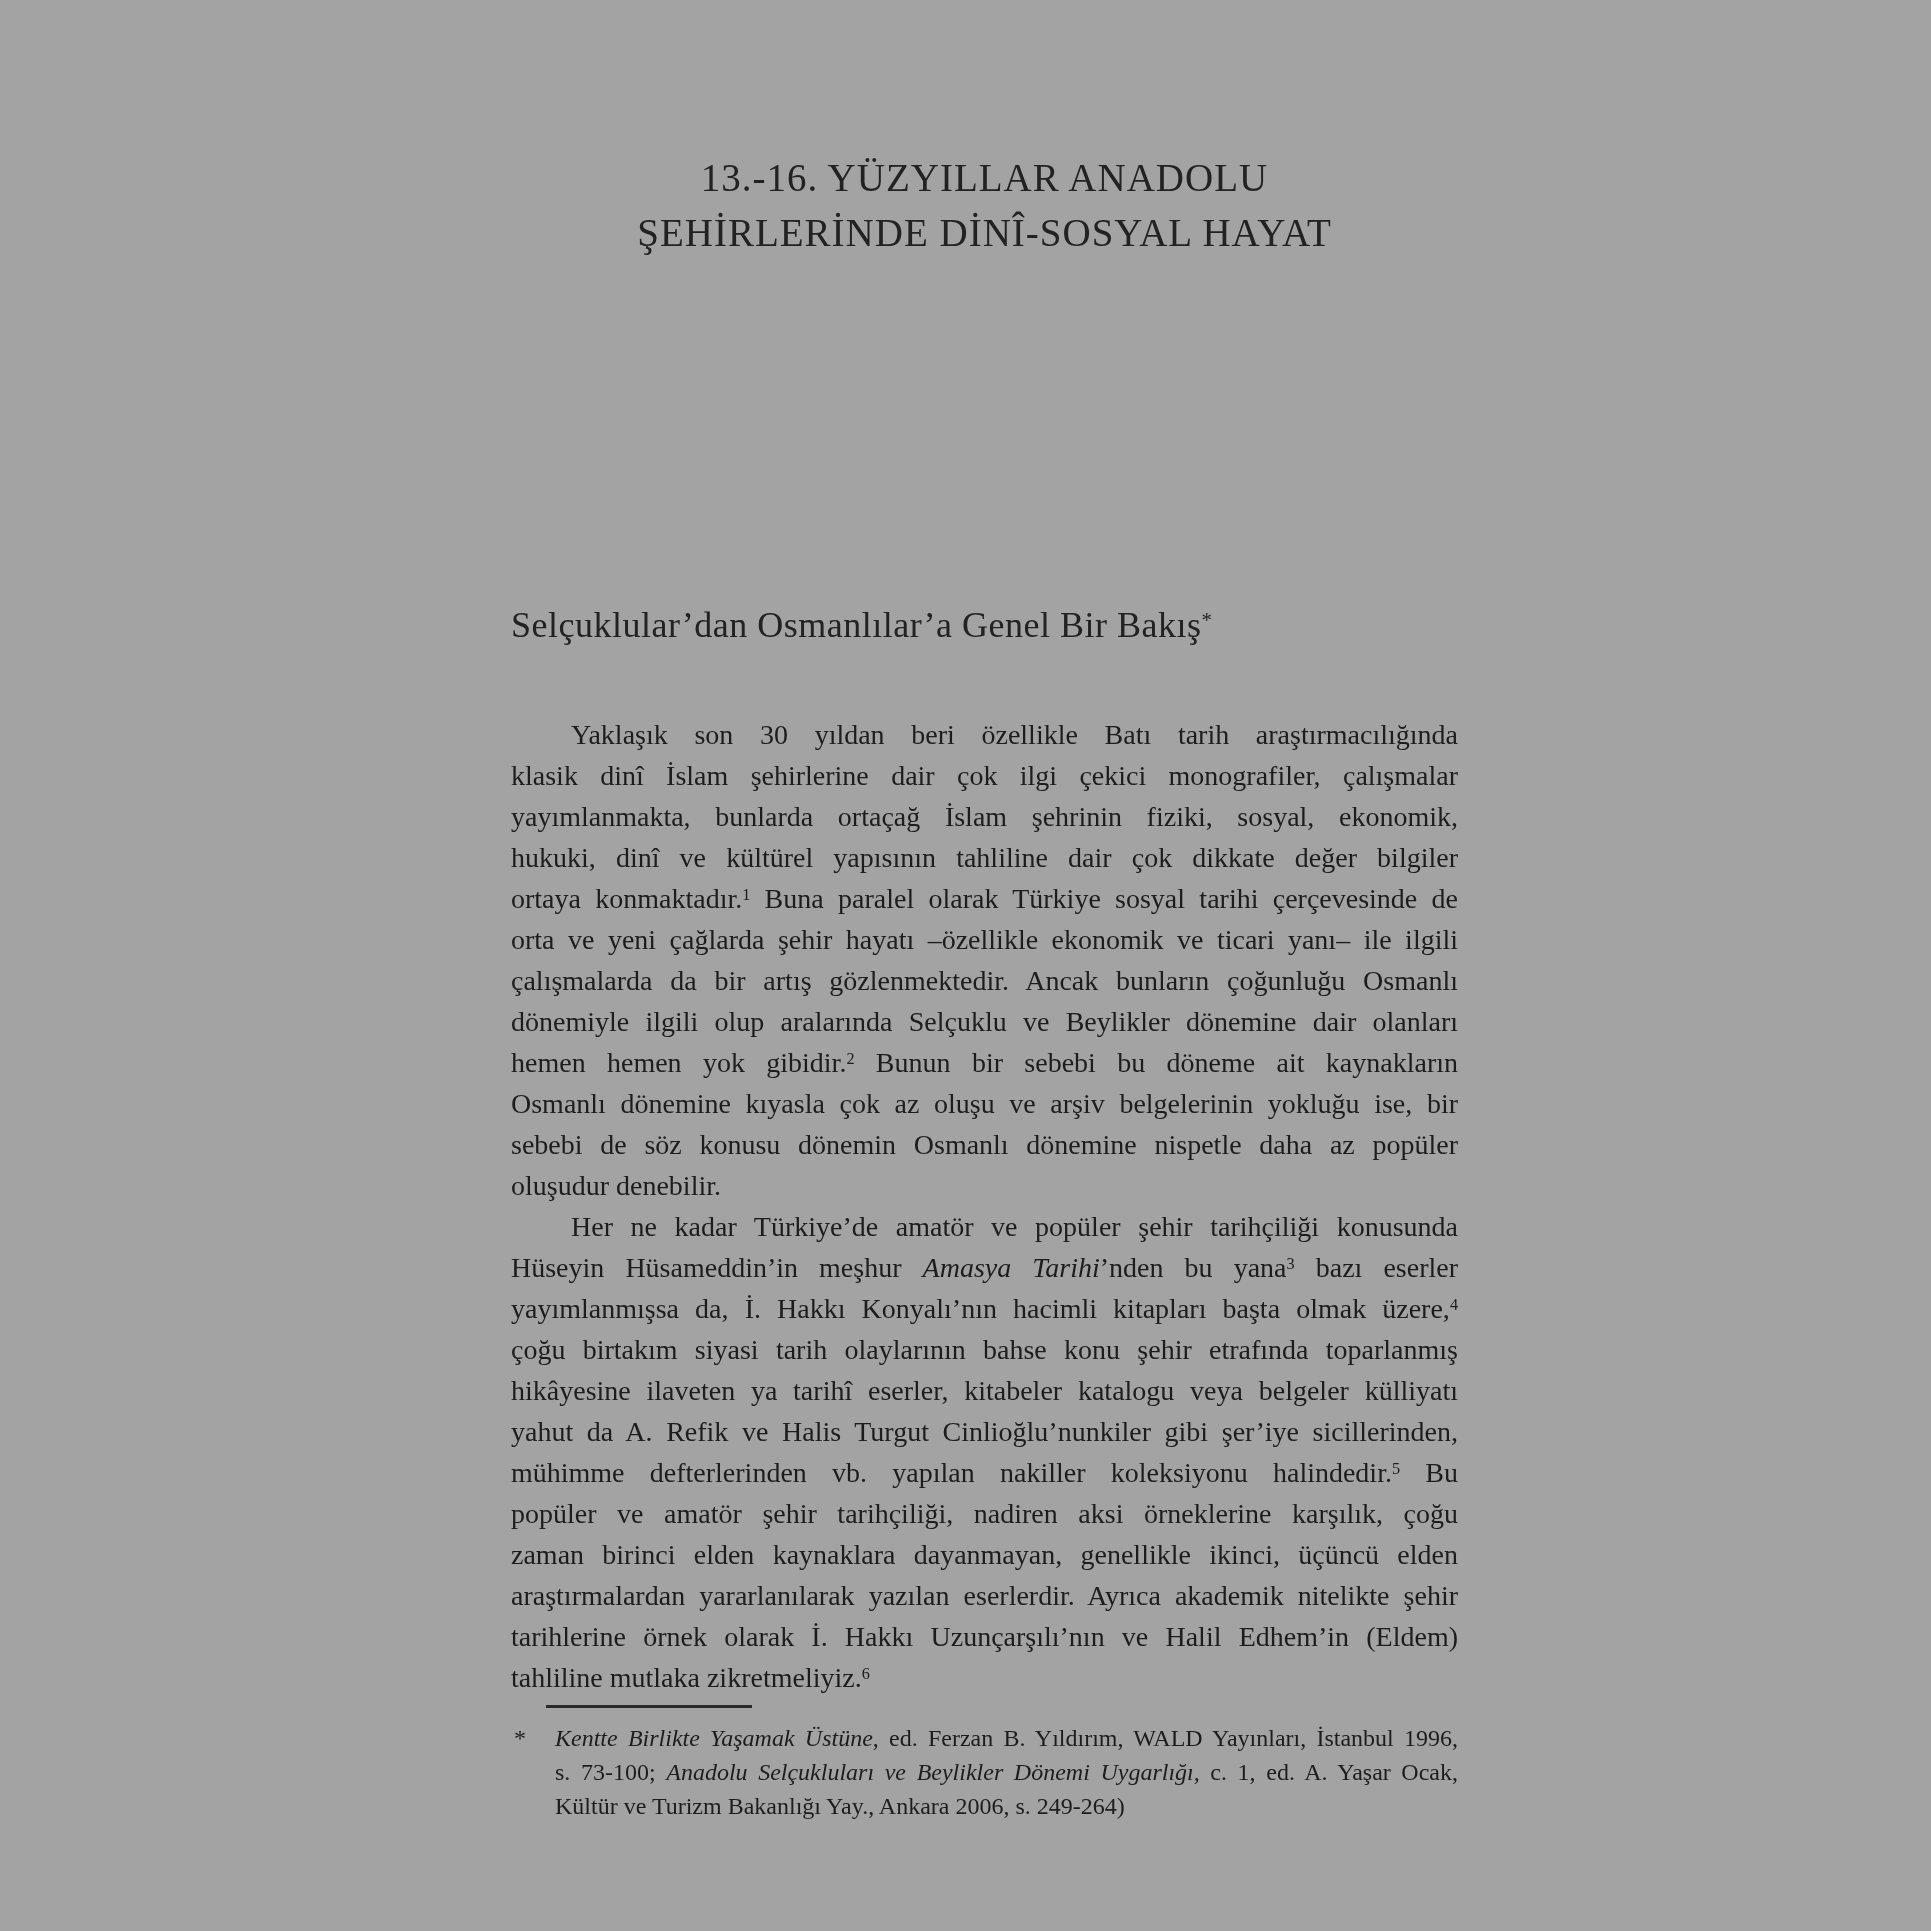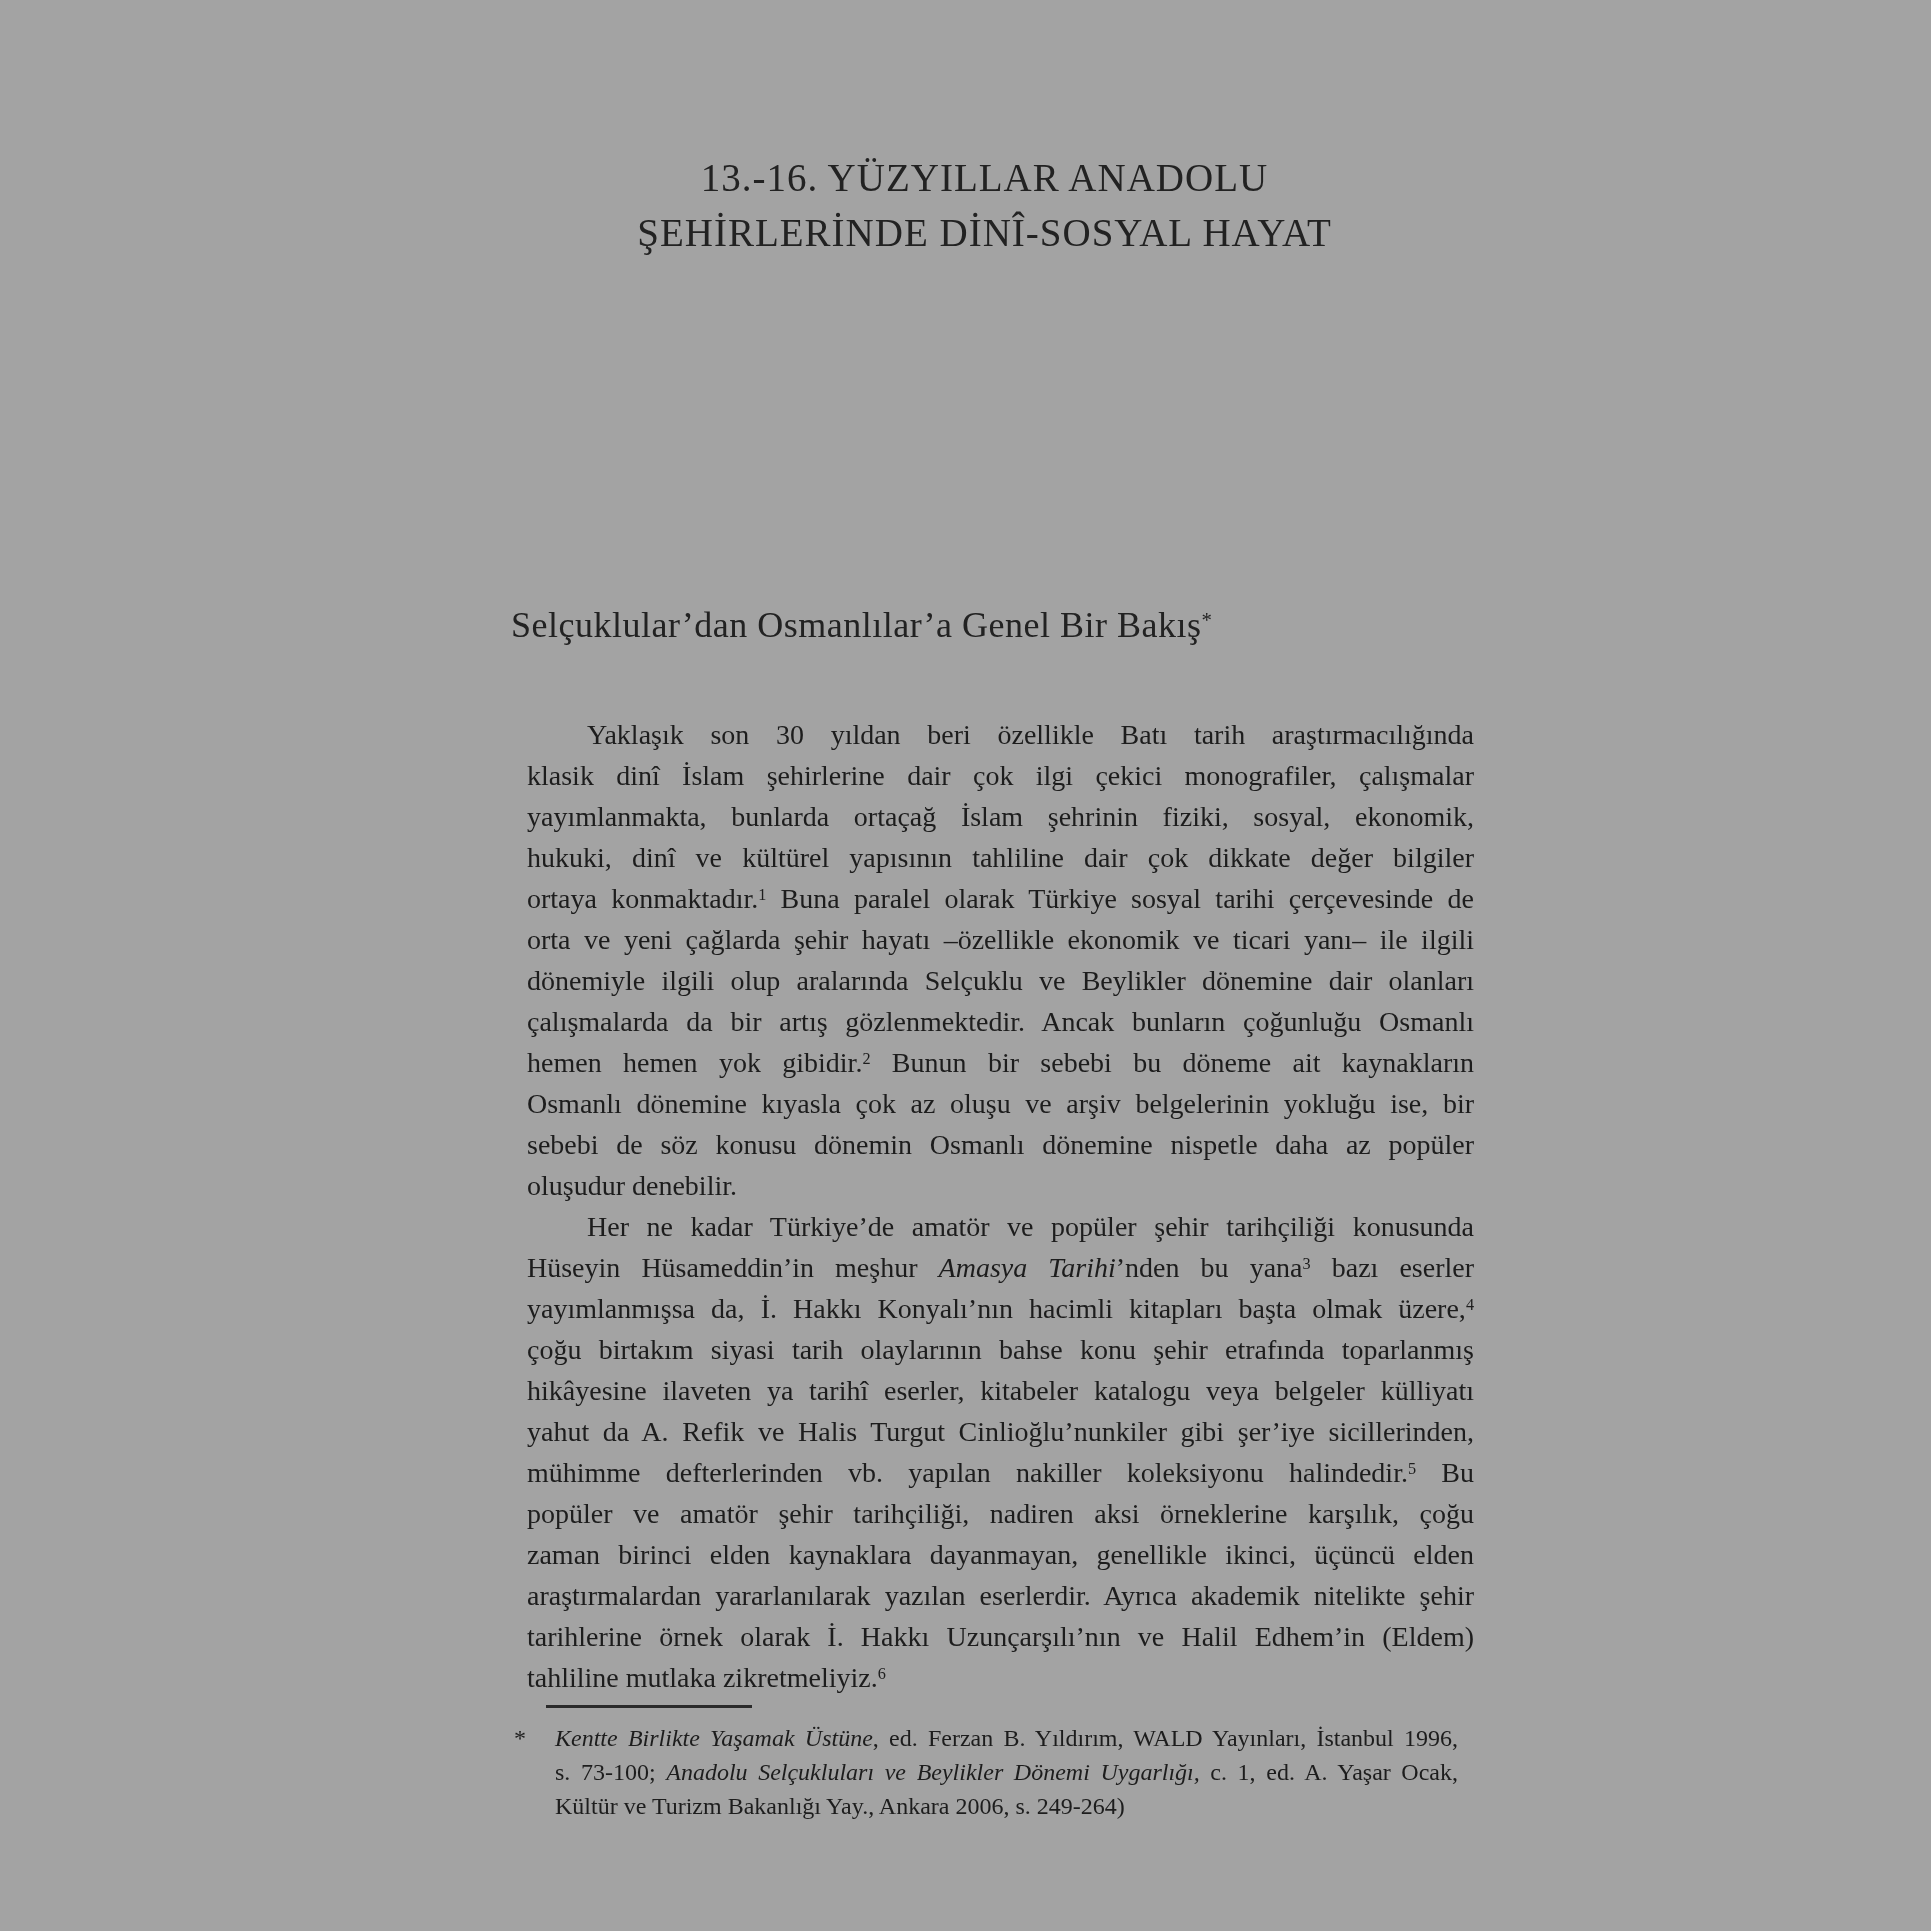--- a/index.html
+++ b/index.html
@@ -35,21 +35,20 @@
     line-height: 46px;
     letter-spacing: 0.5px;
     color: #222222;
   }
 
   
   .body-block {
     position: absolute;
     left: 511px; top: 714px; width: 947px;
     font-size: 28px;
-    margin-left: 16px;
   }
   .line {
     height: 41px;
     line-height: 41px;
     text-align: justify;
     text-align-last: justify;
   }
   .line.plast { text-align-last: left; }
   .line.indent { text-indent: 60px; }
 
@@ -99,22 +98,22 @@
 
   <h2 class="subtitle"><span>Selçuklular’dan Osmanlılar’a Genel Bir Bakış</span><sup>*</sup></h2>
 
   <main class="body-block" id="body-block">
       <div class="line indent" style=""><span>Yaklaşık son 30 yıldan beri özellikle Batı tarih araştırmacılığında</span></div>
       <div class="line" style=""><span>klasik dinî İslam şehirlerine dair çok ilgi çekici monografiler, çalışmalar</span></div>
       <div class="line" style=""><span>yayımlanmakta, bunlarda ortaçağ İslam şehrinin fiziki, sosyal, ekonomik,</span></div>
       <div class="line" style=""><span>hukuki, dinî ve kültürel yapısının tahliline dair çok dikkate değer bilgiler</span></div>
       <div class="line" style=""><span>ortaya konmaktadır.</span><sup>1</sup><span> Buna paralel olarak Türkiye sosyal tarihi çerçevesinde de</span></div>
       <div class="line" style=""><span>orta ve yeni çağlarda şehir hayatı –özellikle ekonomik ve ticari yanı– ile ilgili</span></div>
+      <div class="line" style=""><span>çalışmalarda da bir artış gözlenmektedir. Ancak bunların çoğunluğu Osmanlı</span></div>
       <div class="line" style=""><span>dönemiyle ilgili olup aralarında Selçuklu ve Beylikler dönemine dair olanları</span></div>
-      <div class="line" style=""><span>çalışmalarda da bir artış gözlenmektedir. Ancak bunların çoğunluğu Osmanlı</span></div>
       <div class="line" style=""><span>hemen hemen yok gibidir.</span><sup>2</sup><span> Bunun bir sebebi bu döneme ait kaynakların</span></div>
       <div class="line" style=""><span>Osmanlı dönemine kıyasla çok az oluşu ve arşiv belgelerinin yokluğu ise, bir</span></div>
       <div class="line" style=""><span>sebebi de söz konusu dönemin Osmanlı dönemine nispetle daha az popüler</span></div>
       <div class="line plast" style=""><span>oluşudur denebilir.</span></div>
       <div class="line indent" style=""><span>Her ne kadar Türkiye’de amatör ve popüler şehir tarihçiliği konusunda</span></div>
       <div class="line" style=""><span>Hüseyin Hüsameddin’in meşhur </span><i>Amasya Tarihi</i><span>’nden bu yana</span><sup>3</sup><span> bazı eserler</span></div>
       <div class="line" style=""><span>yayımlanmışsa da, İ. Hakkı Konyalı’nın hacimli kitapları başta olmak üzere,</span><sup>4</sup></div>
       <div class="line" style=""><span>çoğu birtakım siyasi tarih olaylarının bahse konu şehir etrafında toparlanmış</span></div>
       <div class="line" style=""><span>hikâyesine ilaveten ya tarihî eserler, kitabeler katalogu veya belgeler külliyatı</span></div>
       <div class="line" style=""><span>yahut da A. Refik ve Halis Turgut Cinlioğlu’nunkiler gibi şer’iye sicillerinden,</span></div>

